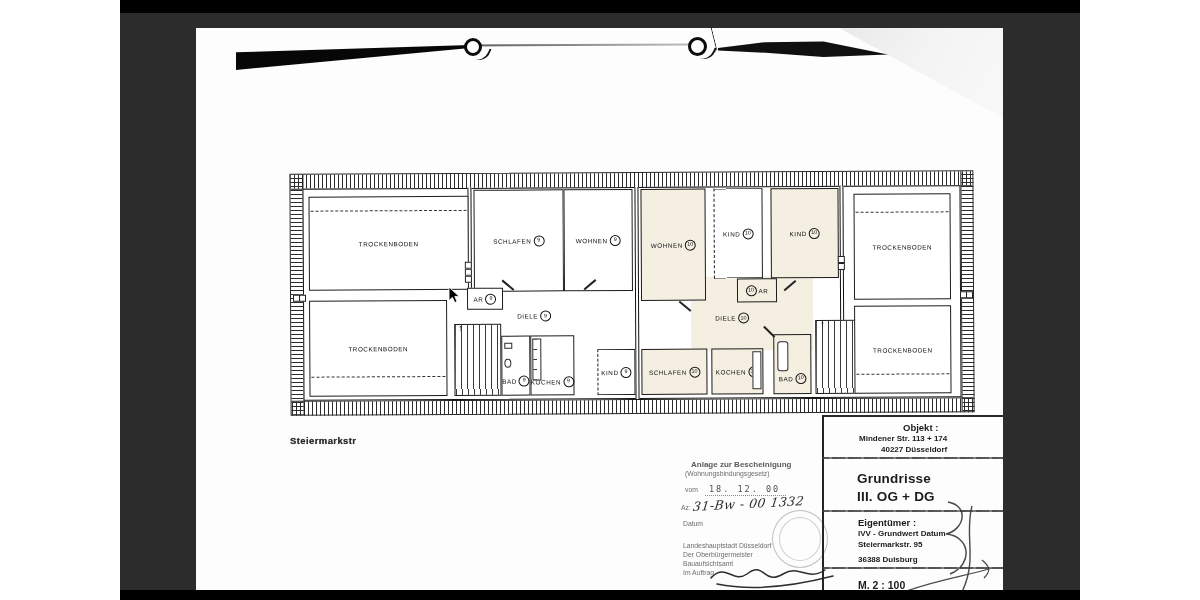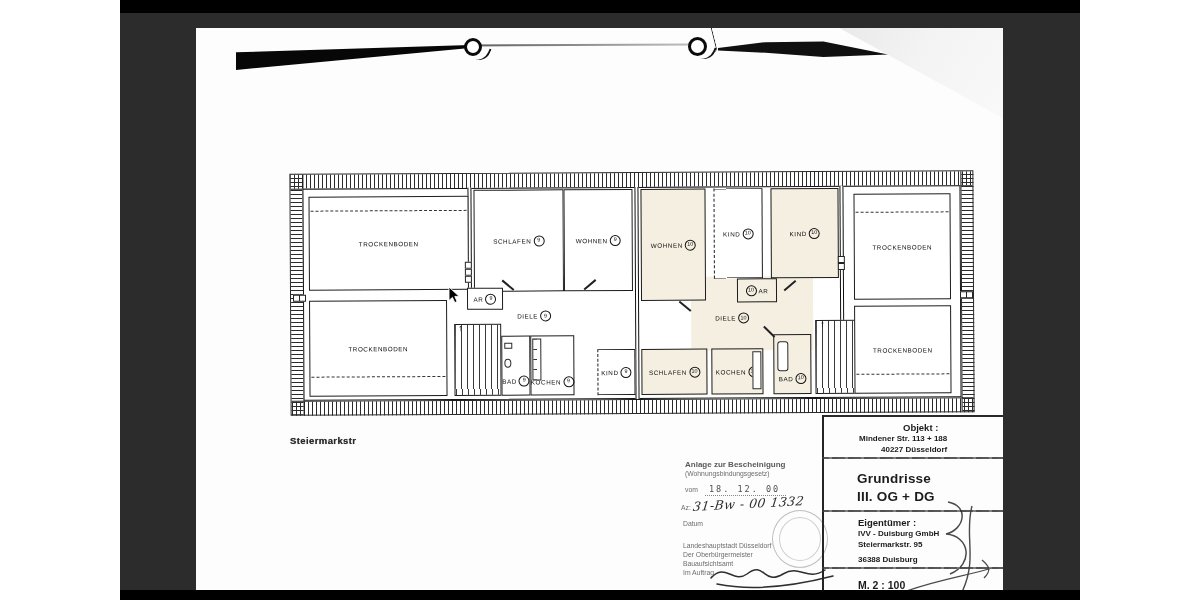--- a/index.html
+++ b/index.html
@@ -241,21 +241,21 @@
     <div class="chim" style="left:547px;top:91px;"></div>
     <div class="win" style="left:2px;top:120px;"></div>
     <div class="win" style="left:8px;top:120px;"></div>
     <div class="win" style="left:669px;top:120px;"></div>
     <div class="win" style="left:675px;top:120px;"></div>
   </div>
 
   <div class="abs dg-label">Steiermarkstr</div>
 
   <div class="abs" style="left:483px;top:430px;width:160px;height:132px;">
-    <div class="abs stamp-txt st-b" style="left:6px;top:2px;">Anlage zur Bescheinigung</div>
+    <div class="abs stamp-txt st-b" style="left:12px;top:2px;">Anlage zur Bescheinigung</div>
     <div class="abs stamp-txt st-s" style="left:6px;top:12px;">(Wohnungsbindungsgesetz)</div>
     <div class="abs stamp-txt st-s" style="left:6px;top:28px;">vom</div>
     <div class="abs st-date" style="left:26px;top:26px;border-bottom:1px dotted #888;padding:0 6px 1px 4px;">18. 12. 00</div>
     <div class="abs stamp-txt st-s" style="left:2px;top:46px;">Az:</div>
     <div class="abs st-az" style="left:14px;top:38px;">31-Bw - 00 1332</div>
     <div class="abs stamp-txt st-s" style="left:4px;top:62px;">Datum</div>
     <div class="abs stamp-txt st-s" style="left:4px;top:84px;">Landeshauptstadt Düsseldorf</div>
     <div class="abs stamp-txt st-s" style="left:4px;top:93px;">Der Oberbürgermeister</div>
     <div class="abs stamp-txt st-s" style="left:4px;top:102px;">Bauaufsichtsamt</div>
     <div class="abs stamp-txt st-s" style="left:4px;top:111px;">Im Auftrag</div>
@@ -274,28 +274,28 @@
     <path d="M90,100 C80,112 96,116 100,106" fill="none" stroke="#4a4a4a" stroke-width="1.2"></path>
   </svg>
 
   <div class="abs tb-line-h" style="left:626px;top:387px;width:181px;"></div>
   <div class="abs tb-line-v" style="left:626px;top:387px;height:175px;"></div>
   <div class="abs tb-sep" style="left:626px;top:429px;width:181px;"></div>
   <div class="abs tb-sep" style="left:626px;top:482px;width:181px;"></div>
   <div class="abs tb-sep" style="left:626px;top:539px;width:181px;"></div>
 
   <div class="abs tb-text tb-h1" style="left:663px;top:394px;margin-left:44px;">Objekt :</div>
-  <div class="abs tb-text tb-small" style="left:663px;top:406px;">Mindener Str. 113 + 188</div>
+  <div class="abs tb-text tb-small" style="left:663px;top:406px;">Mindener Str. 113 + 174</div>
   <div class="abs tb-text tb-small" style="left:685px;top:417px;">40227 Düsseldorf</div>
 
   <div class="abs tb-text tb-big" style="left:661px;top:443px;">Grundrisse</div>
   <div class="abs tb-text tb-big" style="left:661px;top:461px;">III. OG + DG</div>
 
   <div class="abs tb-text tb-h1" style="left:662px;top:489px;">Eigentümer :</div>
-  <div class="abs tb-text tb-small" style="left:662px;top:501px;">IVV - Duisburg GmbH</div>
+  <div class="abs tb-text tb-small" style="left:662px;top:501px;">IVV - Grundwert Datum</div>
   <div class="abs tb-text tb-small" style="left:662px;top:512px;">Steiermarkstr. 95</div>
   <div class="abs tb-text tb-small" style="left:662px;top:527px;">36388 Duisburg</div>
 
   <div class="abs tb-text" style="left:662px;top:551px;font-size:10.5px;font-weight:bold;">M. 2 : 100</div>
 </div>
 
 <svg class="abs cursor-svg" style="left:448px;top:286px;" width="13" height="18" viewBox="0 0 13 18">
   <path d="M1,1 L1,14.5 L4.4,11.4 L6.8,16.6 L9.1,15.5 L6.8,10.4 L11.2,10.4 Z" fill="#000" stroke="#fff" stroke-width="0.9"></path>
 </svg>
 

